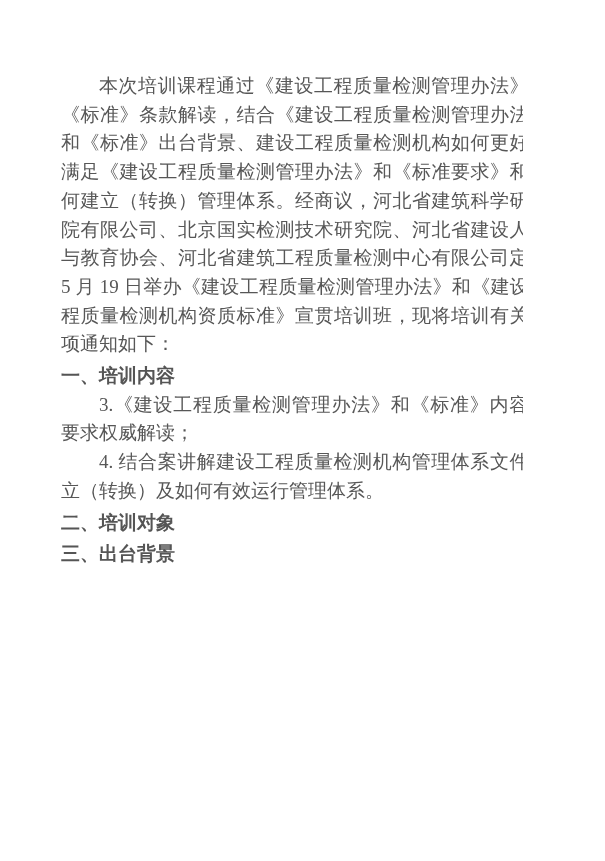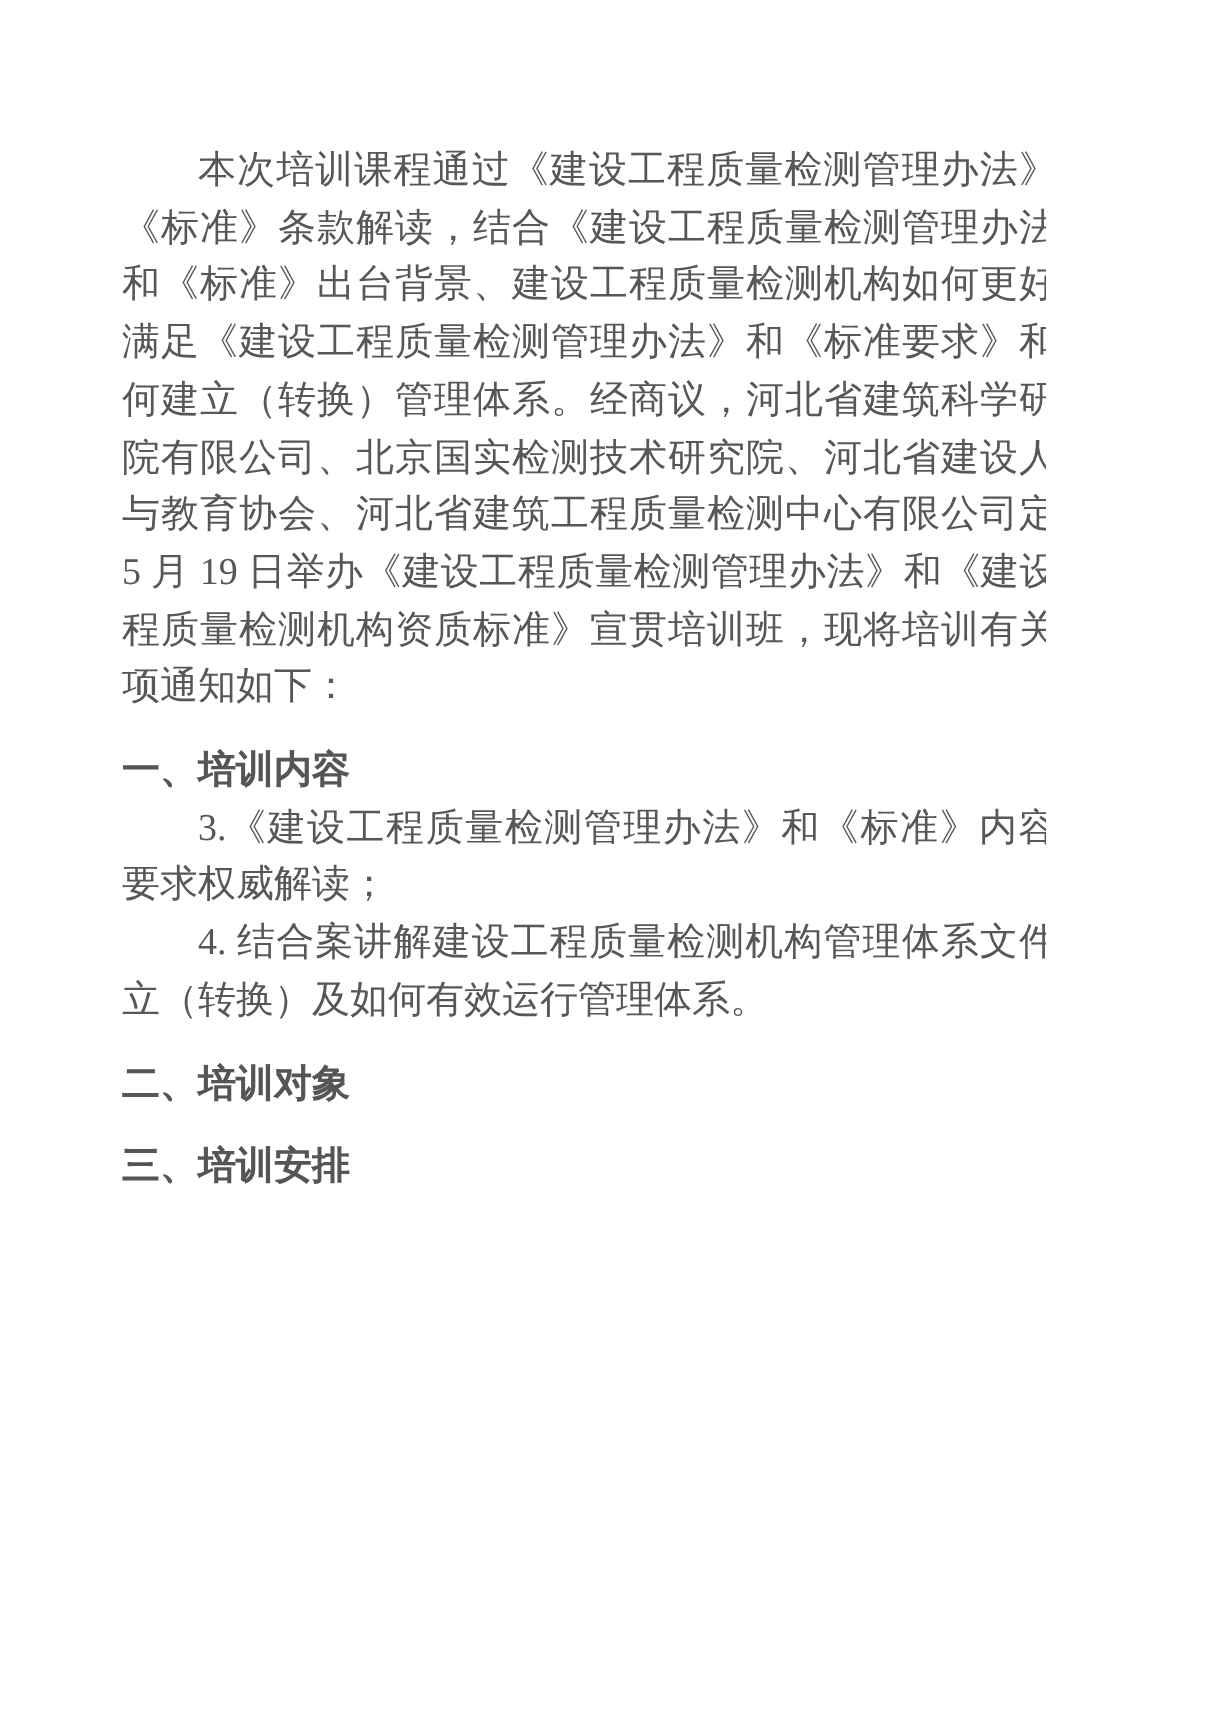--- a/index.html
+++ b/index.html
@@ -24,21 +24,21 @@
     font-size: 19px;
     line-height: 28.7px;
     color: #575757;
     text-align: justify;
   }
   .doc-content p {
     margin: 0;
     text-indent: 2em;
   }
   .doc-content h2 {
-    margin: 13px 0 0 0;
+    margin: 3px 0 0 0;
     font-family: "Liberation Sans", "DejaVu Sans", sans-serif;
     font-size: 19px;
     line-height: 28.7px;
     font-weight: bold;
     color: #555555;
     text-indent: 0;
     text-align: left;
   }
 </style>
 </head>
@@ -48,16 +48,16 @@
   <div class="doc-content">
 
     <p>本次培训课程通过《建设工程质量检测管理办法》和《标准》条款解读，结合《建设工程质量检测管理办法》和《标准》出台背景、建设工程质量检测机构如何更好地满足《建设工程质量检测管理办法》和《标准要求》和如何建立（转换）管理体系。经商议，河北省建筑科学研究院有限公司、北京国实检测技术研究院、河北省建设人才与教育协会、河北省建筑工程质量检测中心有限公司定于 5 月 19 日举办《建设工程质量检测管理办法》和《建设工程质量检测机构资质标准》宣贯培训班，现将培训有关事项通知如下：</p>
 
     <h2>一、培训内容</h2>
     <p>3.《建设工程质量检测管理办法》和《标准》内容与要求权威解读；</p>
     <p>4. 结合案讲解建设工程质量检测机构管理体系文件建立（转换）及如何有效运行管理体系。</p>
 
     <h2>二、培训对象</h2>
 
-    <h2>三、培训安排</h2>
+    <h2>三、出台背景</h2>
 
   </div>
 </div>
 
 </body></html>

